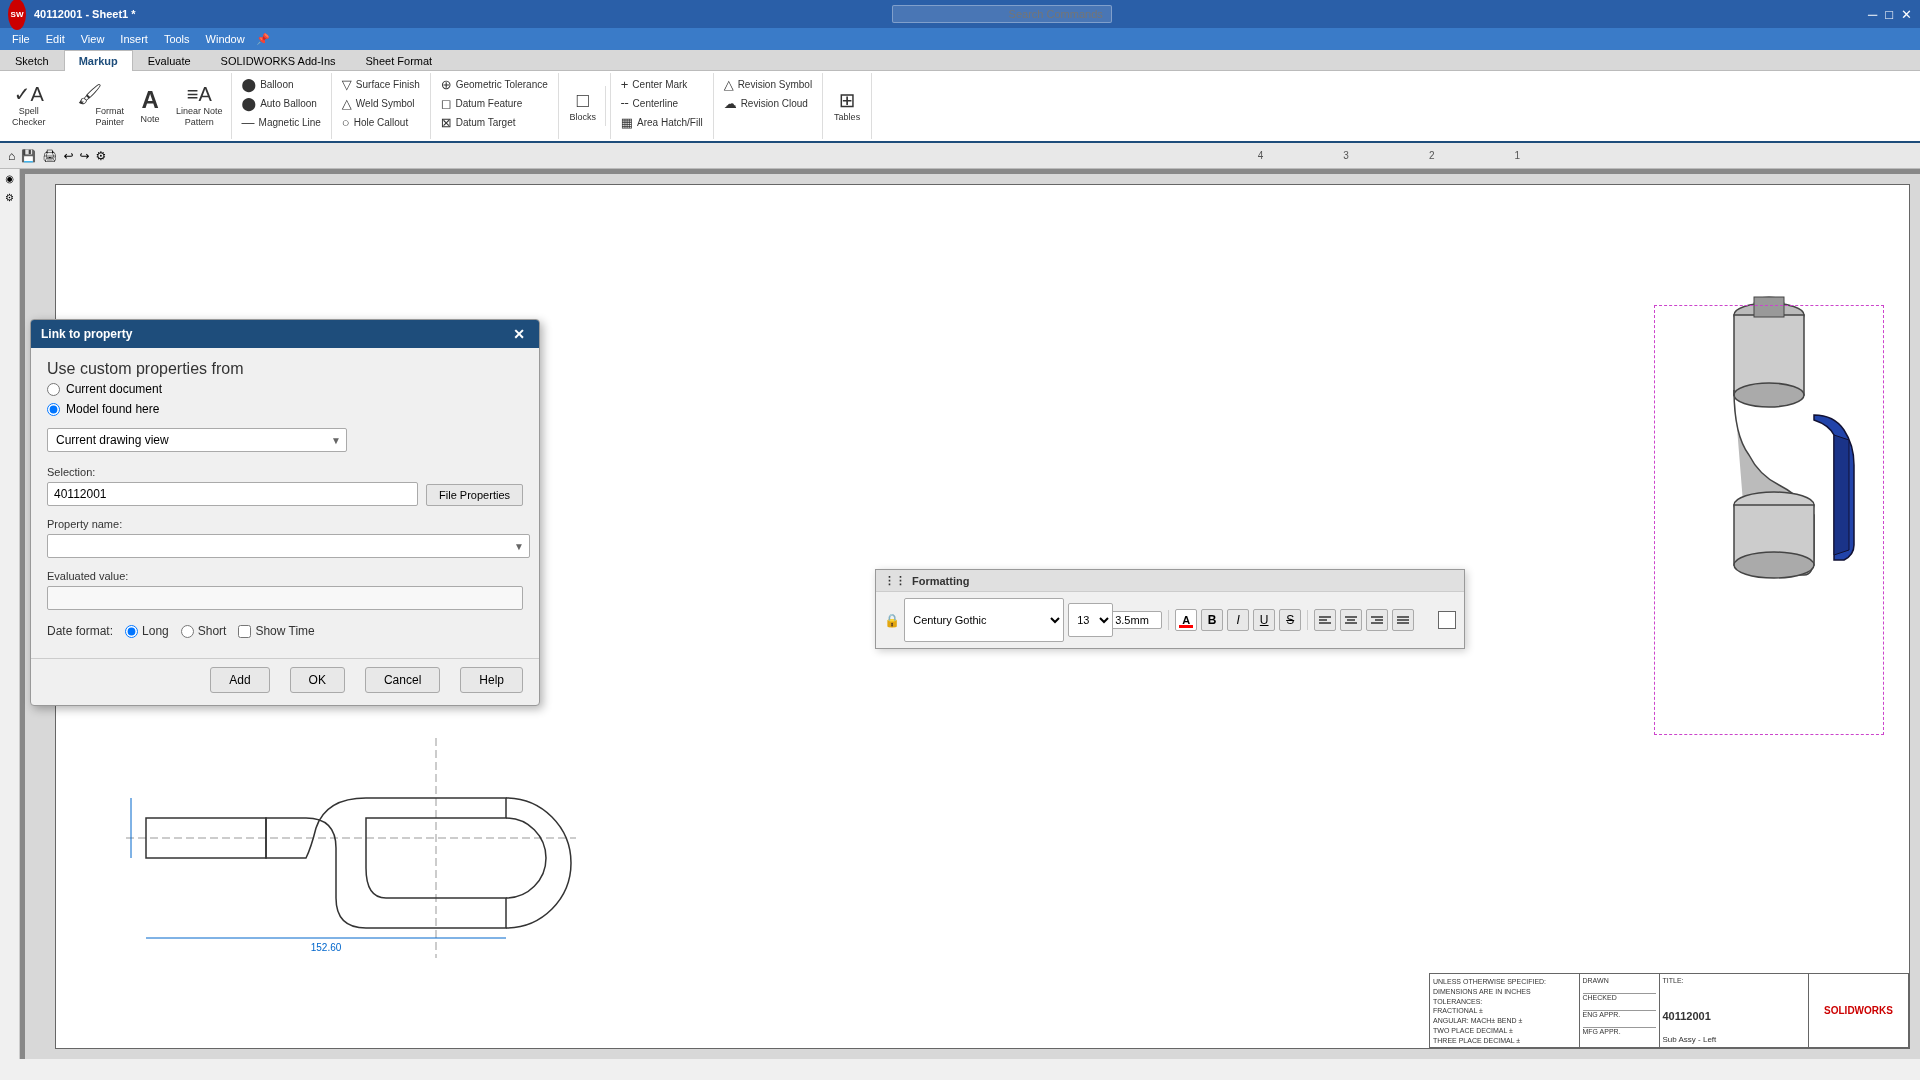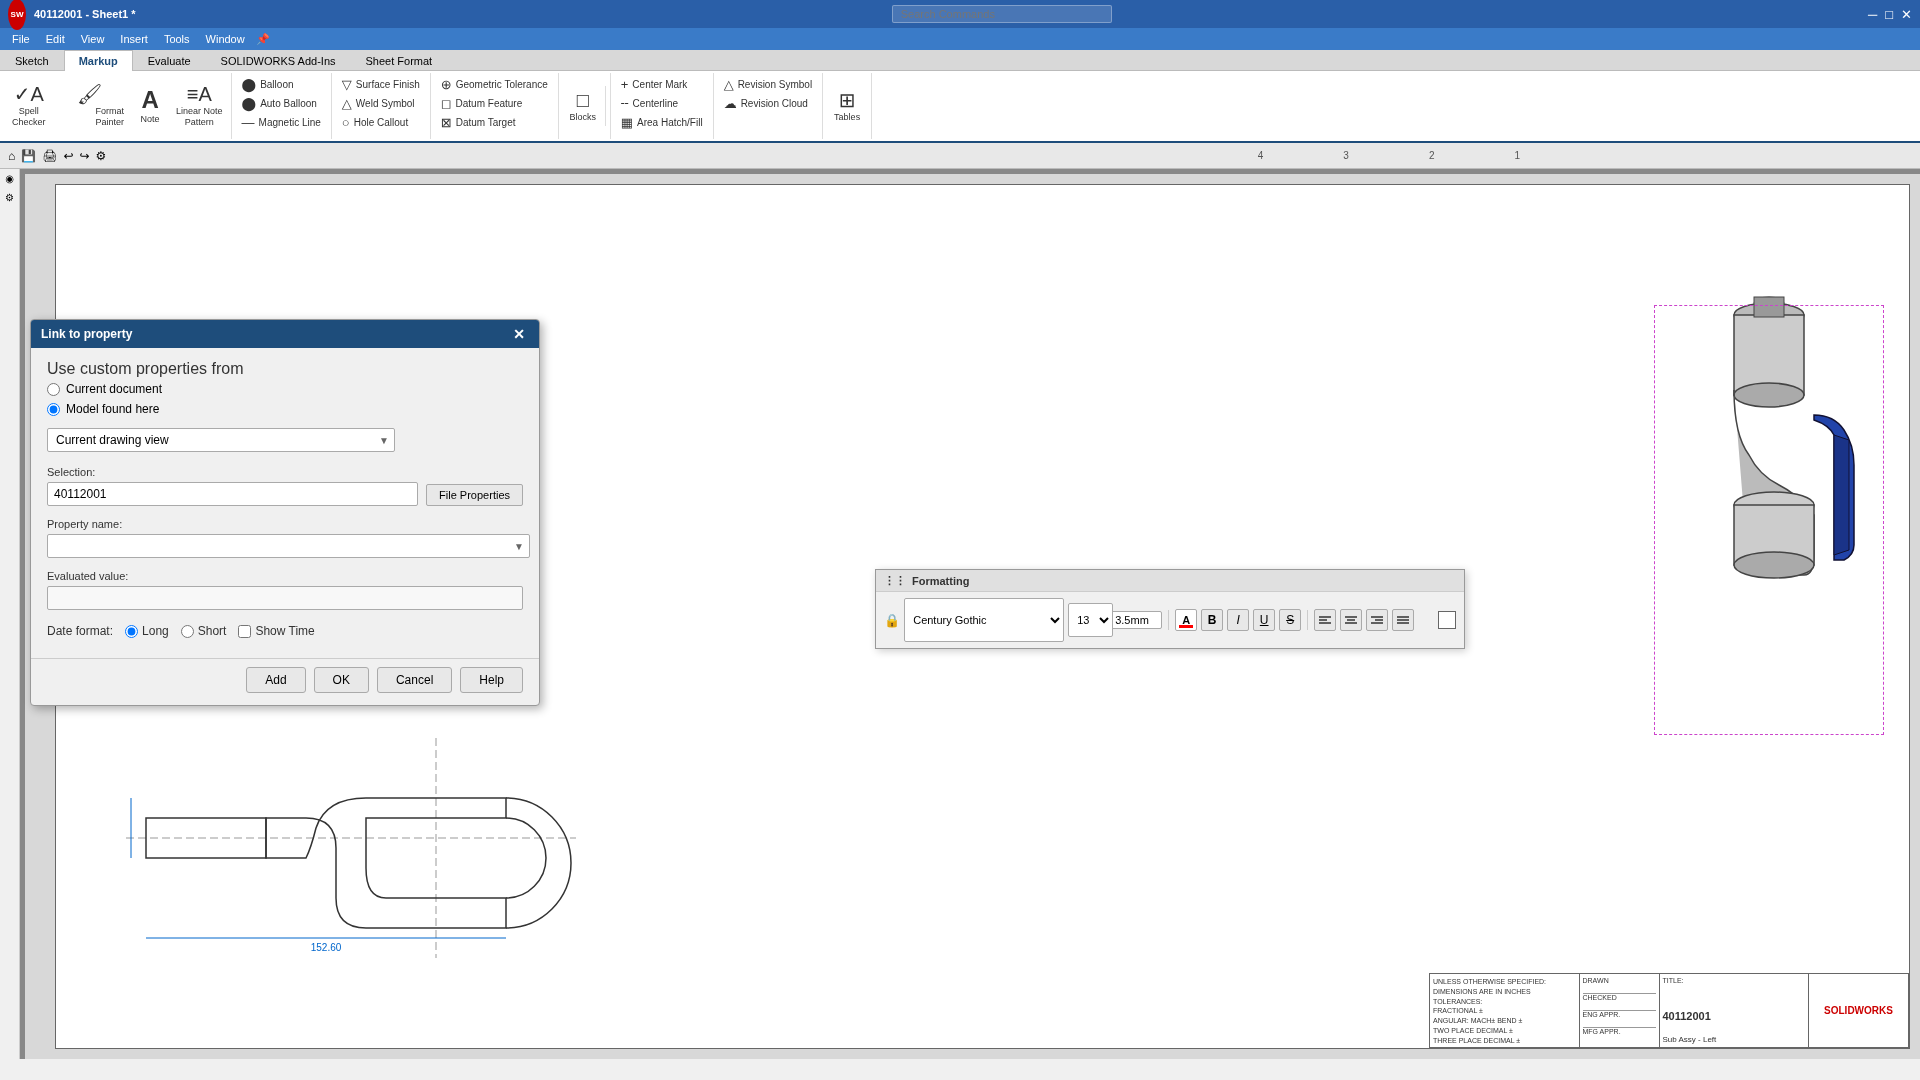--- a/index.html
+++ b/index.html
@@ -6,20 +6,21 @@
     body { width: 1920px; height: 1080px; overflow: hidden; background: #f0f0f0; position: relative; }
 
     .search-box {
       background: rgba(255,255,255,0.2);
       border: 1px solid rgba(255,255,255,0.4);
       border-radius: 3px;
       padding: 2px 8px;
       color: white;
       font-size: 11px;
       width: 200px;
+      text-align: right;
     }
 
     
     .main-area {
       display: flex;
       height: calc(1080px - 30px - 110px - 30px - 20px);
       position: relative;
     }
 
     
@@ -225,21 +226,21 @@
       display: flex;
       align-items: center;
       gap: 4px;
       cursor: pointer;
       font-size: 12px;
     }
 
     .dialog-buttons {
       display: flex;
       justify-content: flex-end;
-      gap: 8px;
+      gap: 20px;
       padding: 8px 16px 12px;
       border-top: 1px solid #ccc;
     }
 
     .dialog-btn {
       padding: 5px 18px;
       font-size: 12px;
       border: 1px solid #aaa;
       border-radius: 3px;
       cursor: pointer;
@@ -826,21 +827,21 @@
             <span>Current document</span>
           </label>
           <label class="radio-item">
             <input type="radio" name="prop-source" checked="" style="">
             <span>Model found here</span>
           </label>
         </div>
 
         <div class="dropdown-row">
           <div class="dropdown-wrapper">
-            <select class="dropdown-select" style="width:348px;">
+            <select class="dropdown-select" style="width:300px;">
               <option>Current drawing view</option>
               <option>Model found here</option>
               <option>Component properties</option>
             </select>
             <span class="dropdown-arrow">▼</span>
           </div>
         </div>
 
         <div class="field-label">Selection:</div>
         <div class="selection-row">

